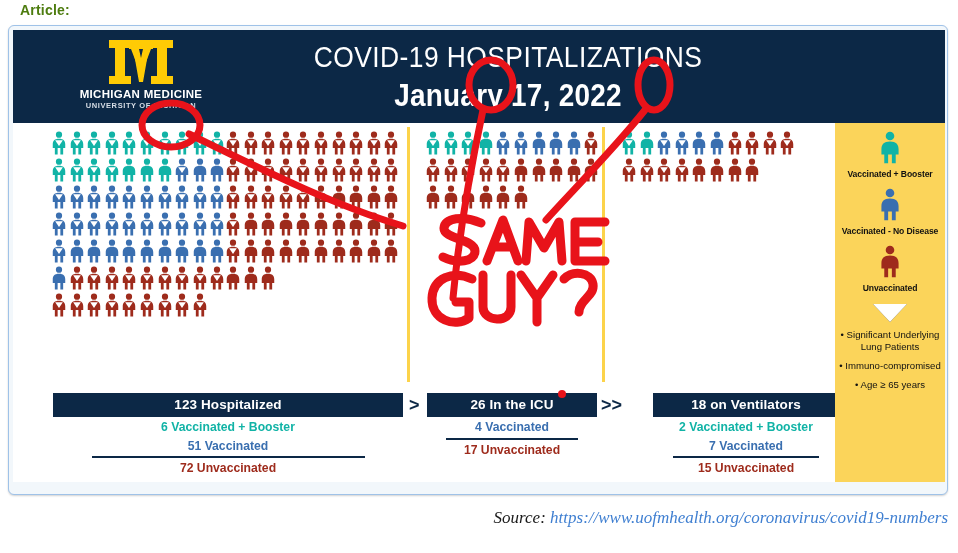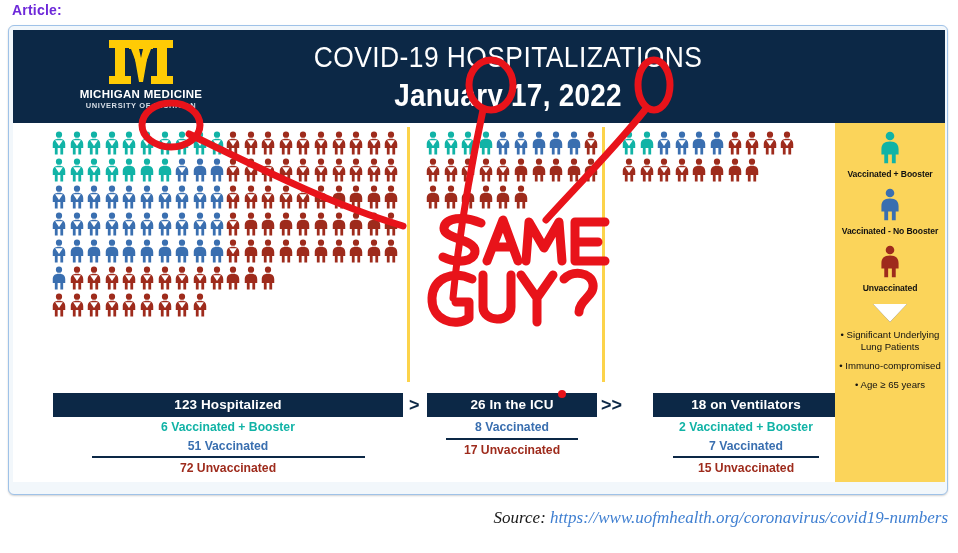--- a/index.html
+++ b/index.html
@@ -4,22 +4,22 @@
 <style>
   html,body{margin:0;padding:0;}
   body{
     width:958px;height:553px;
     background:#ffffff;
     font-family:"Liberation Sans", sans-serif;
     overflow:hidden;
     position:relative;
   }
   .article-label{
-    position:absolute;left:12px;top:2px;
-    font-size:14px;font-weight:bold;color:#6d28d9;
+    position:absolute;left:20px;top:2px;
+    font-size:14px;font-weight:bold;color:#4d7c0f;
     letter-spacing:.2px;
   }
   
   .card{
     position:absolute;left:8px;top:25px;
     width:940px;height:470px;
     background:#f2f7fb;
     border:1px solid #9fc2e8;
     border-radius:6px;
     box-sizing:border-box;
@@ -983,21 +983,21 @@
           <div class="panel-bar">123 Hospitalized</div>
           <div class="panel-line c-boost">6 Vaccinated + Booster</div>
           <div class="panel-line c-vax">51 Vaccinated</div>
           <div class="rule"></div>
           <div class="panel-line c-unvax">72 Unvaccinated</div>
         </div>
         <div class="gt" style="left:396px;">&gt;</div>
 
         <div class="panel" style="left:414px;width:170px;">
           <div class="panel-bar">26 In the ICU</div>
-          <div class="panel-line c-vax">8 Vaccinated</div>
+          <div class="panel-line c-vax">4 Vaccinated</div>
           <div class="rule"></div>
           <div class="panel-line c-unvax">17 Unvaccinated</div>
         </div>
         <div class="gt" style="left:588px;">&gt;&gt;</div>
 
         <div class="panel" style="left:640px;width:186px;">
           <div class="panel-bar">18 on Ventilators</div>
           <div class="panel-line c-boost">2 Vaccinated + Booster</div>
           <div class="panel-line c-vax">7 Vaccinated</div>
           <div class="rule"></div>
@@ -1011,21 +1011,21 @@
                 <circle cx="10" cy="4.6" r="3.9" fill="#11b3a6"></circle>
                 <path d="M10 9.6 C4.4 9.6 2.2 12.3 2.2 16.6 L2.2 21.4 L4.8 21.4 L4.8 29.4 L8.3 29.4 L8.3 21.4 L11.7 21.4 L11.7 29.4 L15.2 29.4 L15.2 21.4 L17.8 21.4 L17.8 16.6 C17.8 12.3 15.6 9.6 10 9.6 Z" fill="#11b3a6"></path>
               </svg></div>
           <div class="lg-label">Vaccinated + Booster</div>
         </div>
         <div>
           <div class="lg-icon" id="lg1"><svg width="22" height="33" viewBox="0 0 20 30">
                 <circle cx="10" cy="4.6" r="3.9" fill="#3a6fb0"></circle>
                 <path d="M10 9.6 C4.4 9.6 2.2 12.3 2.2 16.6 L2.2 21.4 L4.8 21.4 L4.8 29.4 L8.3 29.4 L8.3 21.4 L11.7 21.4 L11.7 29.4 L15.2 29.4 L15.2 21.4 L17.8 21.4 L17.8 16.6 C17.8 12.3 15.6 9.6 10 9.6 Z" fill="#3a6fb0"></path>
               </svg></div>
-          <div class="lg-label">Vaccinated - No Booster</div>
+          <div class="lg-label">Vaccinated - No Disease</div>
         </div>
         <div>
           <div class="lg-icon" id="lg2"><svg width="22" height="33" viewBox="0 0 20 30">
                 <circle cx="10" cy="4.6" r="3.9" fill="#9e2b1c"></circle>
                 <path d="M10 9.6 C4.4 9.6 2.2 12.3 2.2 16.6 L2.2 21.4 L4.8 21.4 L4.8 29.4 L8.3 29.4 L8.3 21.4 L11.7 21.4 L11.7 29.4 L15.2 29.4 L15.2 21.4 L17.8 21.4 L17.8 16.6 C17.8 12.3 15.6 9.6 10 9.6 Z" fill="#9e2b1c"></path>
               </svg></div>
           <div class="lg-label">Unvaccinated</div>
         </div>
         <div class="lg-tri"></div>
         <div class="lg-bullets">

